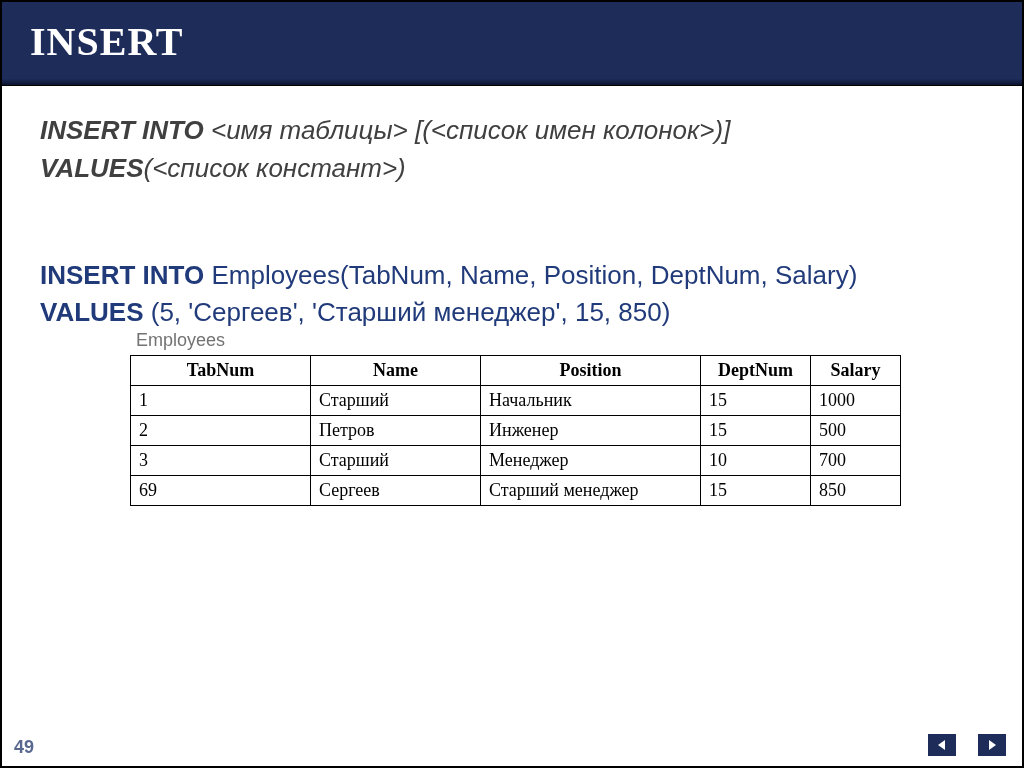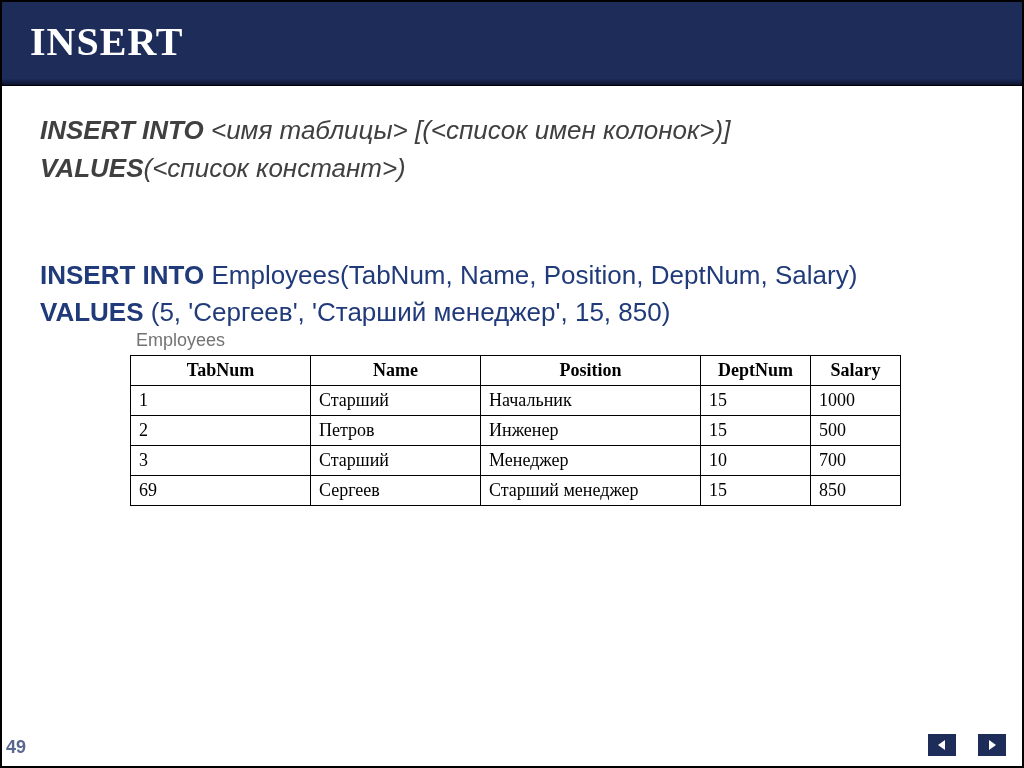--- a/index.html
+++ b/index.html
@@ -84,21 +84,21 @@
     font-family: "Times New Roman", Times, serif;
   }
   .col-tabnum { width: 180px; }
   .col-name   { width: 170px; margin-left: 36px; }
   .col-pos    { width: 220px; }
   .col-dept   { width: 110px; }
   .col-sal    { width: 90px;  }
 
   .footer {
     position: absolute;
-    left: 6px;
+    left: 14px;
     bottom: 10px;
     font: 700 18px Arial, sans-serif;
     color: #58688f;
   }
   .nav {
     position: absolute;
     right: 18px;
     bottom: 12px;
     display: flex;
     gap: 22px;

